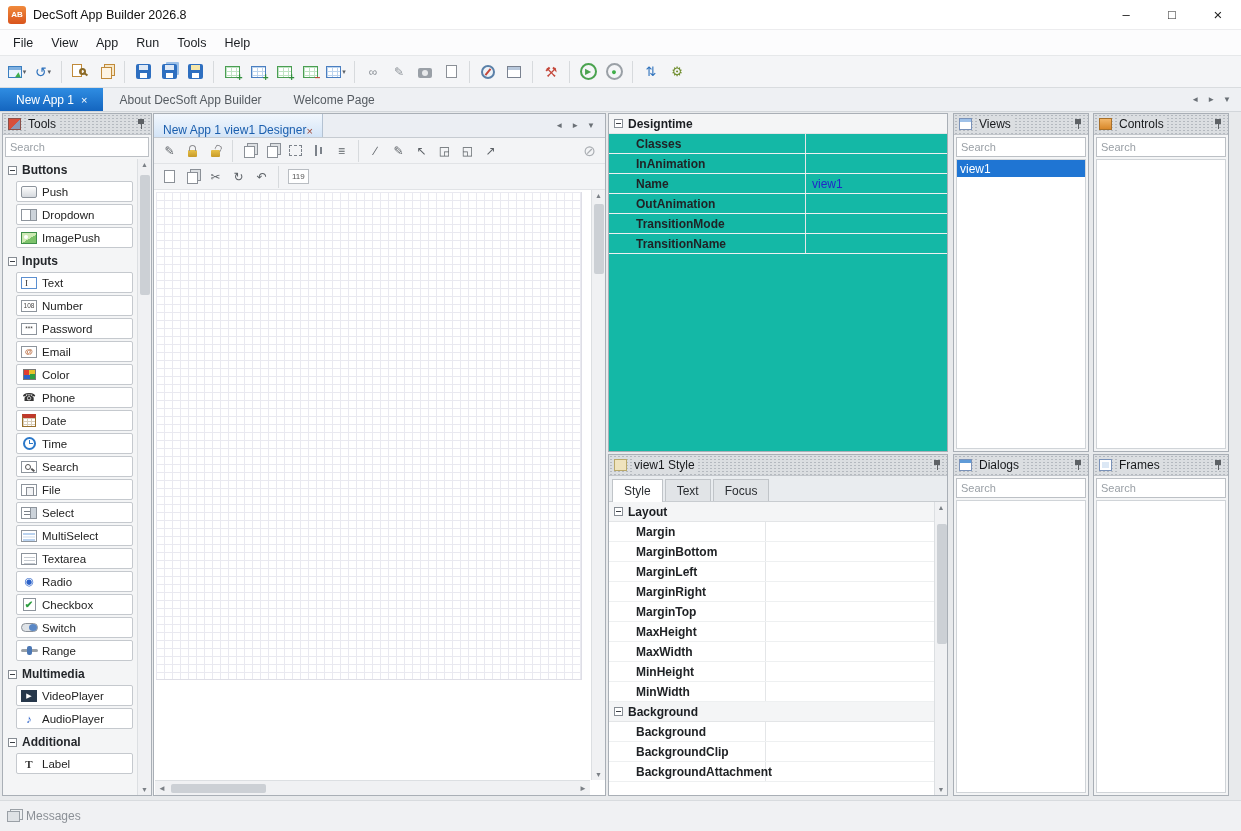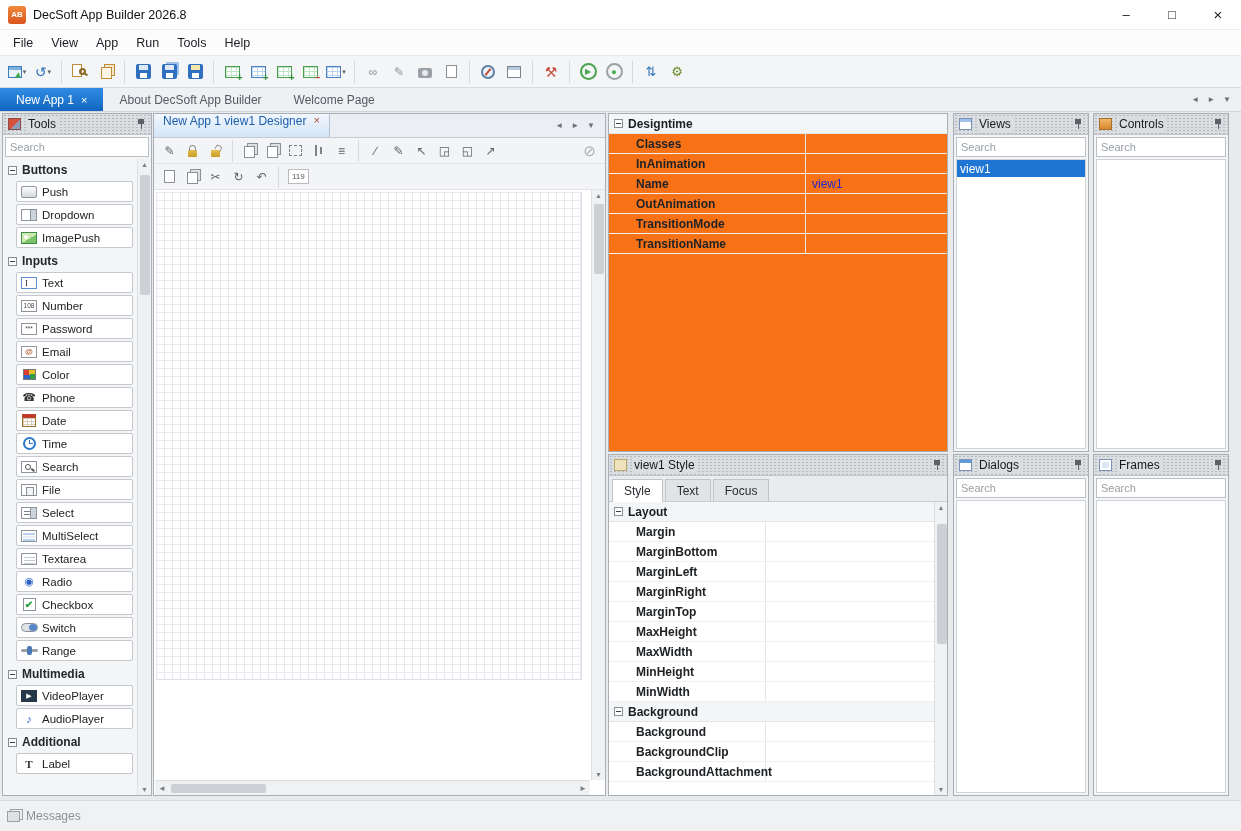--- a/index.html
+++ b/index.html
@@ -121,38 +121,38 @@
   .i-slider::after{content:"";position:absolute;left:6px;top:-3px;width:5px;height:9px;background:#4a77b5;border-radius:2px;}
   .i-video{width:16px;height:12px;background:#26374a;color:#fff;font-size:7px;display:flex;align-items:center;justify-content:center;}
   
   .sb-v{position:absolute;top:0;bottom:0;right:0;width:14px;background:#f0f1f3;border-left:1px solid #dcdfe2;display:flex;flex-direction:column;align-items:center;justify-content:space-between;padding:2px 0;color:#7b8086;font-size:7px;}
   .sb-thumb{position:absolute;left:2px;width:10px;background:#ccd0d5;border-radius:2px;}
   .sb-h{position:absolute;left:1px;right:15px;bottom:0;height:15px;background:#f0f1f3;border-top:1px solid #dcdfe2;display:flex;align-items:center;justify-content:space-between;padding:0 3px;color:#7b8086;font-size:8px;}
   .sb-thumb-h{position:absolute;left:16px;top:3px;width:95px;height:9px;background:#ccd0d5;border-radius:2px;}
   
   #designer{left:153px;top:113px;width:453px;height:683px;background:#fff;}
   .dtabrow{height:24px;flex:0 0 24px;background:#ebeef3;display:flex;align-items:stretch;border-bottom:1px solid #c6cbd1;}
-  .dtab{display:flex;align-items:flex-start;gap:7px;padding:0 9px;background:linear-gradient(#f2f7fd,#d3e4f7);border-right:1px solid #b4c2d2;color:#1b5fae;font-size:12px;}
+  .dtab{display:flex;align-items:flex-end;padding:0 9px;background:linear-gradient(#f2f7fd,#d3e4f7);border-right:1px solid #b4c2d2;color:#1b5fae;font-size:12px;}
   .dtab .x{color:#a04a38;font-size:11px;}
   .dtb{height:26px;flex:0 0 26px;background:#f3f4f6;border-bottom:1px solid #e1e3e6;display:flex;align-items:center;padding:0 5px;gap:2px;}
   .dico{width:21px;height:20px;display:flex;align-items:center;justify-content:center;color:#5c6166;font-size:12px;}
   .dico.dis{color:#aaaeb3;}
   .i-padlock{width:9px;height:7px;background:linear-gradient(#e8c14a,#c79a27);border-radius:1px;position:relative;margin-top:5px;}
   .i-padlock::before{content:"";position:absolute;top:-5px;left:1px;width:5px;height:5px;border:1.5px solid #8f8f93;border-bottom:none;border-radius:4px 4px 0 0;}
   .i-padlock.open::before{left:4px;transform:rotate(25deg);}
   .i-dashedbox{width:13px;height:11px;border:1px dashed #7c828a;}
   .i-barsv{width:13px;height:11px;background-image:linear-gradient(#7c828a 0 0),linear-gradient(#7c828a 0 0);background-size:2px 11px,2px 7px;background-position:3px 0,8px 2px;background-repeat:no-repeat;}
   .badge119{height:15px;border:1px solid #b9bdc2;background:#fff;font-size:8px;color:#555;display:flex;align-items:center;padding:0 3px;margin-left:3px;}
   .canvas{position:relative;flex:1;background:#fff;overflow:hidden;margin-right:15px;margin-bottom:15px;}
   .gridsheet{position:absolute;left:2px;top:2px;width:426px;height:488px;background-image:linear-gradient(to right,#e9e9f0 1px,transparent 1px),linear-gradient(to bottom,#e9e9f0 1px,transparent 1px);background-size:8px 8px;border-right:1px solid #dedee6;border-bottom:1px solid #dedee6;}
   #designer .sb-v{top:76px;bottom:15px;}
   
   #propsPanel{left:608px;top:113px;width:340px;height:339px;}
   #stylePanel{left:608px;top:454px;width:340px;height:342px;}
-  .pgrid{flex:1;background:#f97316;overflow:hidden;position:relative;}
+  .pgrid{flex:1;background:#14b8a6;overflow:hidden;position:relative;}
   .pg-sec{height:20px;display:flex;align-items:center;gap:5px;padding-left:5px;font-weight:bold;background:#f4f5f6;border-bottom:1px solid #e3e5e7;color:#1b1e22;}
   .pg-row{height:20px;display:flex;border-bottom:1px solid #eef0f1;}
   .pg-name{width:197px;padding-left:27px;display:flex;align-items:center;border-right:1px solid #e4e6e8;color:#202326;font-weight:bold;}
   .pg-val{flex:1;padding-left:6px;display:flex;align-items:center;color:#2228c8;}
   #stylePanel .pg-name{width:157px;}
   .stabs{height:26px;flex:0 0 26px;background:#e9ecef;display:flex;align-items:flex-end;padding-left:3px;border-bottom:1px solid #c8ccd0;}
   .stab{padding:4px 11px 3px;border:1px solid #c0c4c8;border-bottom:none;background:#e1e4e7;color:#2a2d31;margin-right:2px;font-size:12px;}
   .stab.active{background:#fff;margin-bottom:-1px;padding-bottom:4px;}
   .sgrid{flex:1;background:#fff;overflow:hidden;position:relative;padding-right:13px;}
   .sgrid .sb-v{width:13px;}

